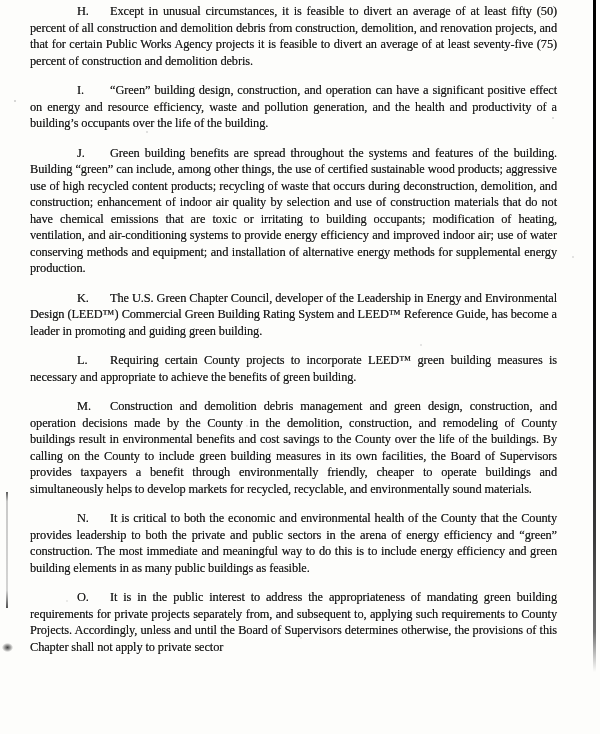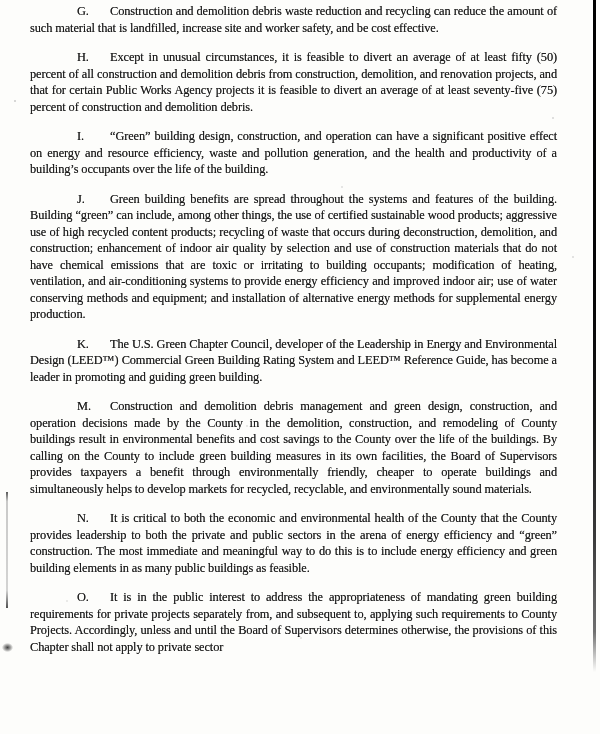--- a/index.html
+++ b/index.html
@@ -93,30 +93,30 @@
       66px 600px 0 rgba(140,140,140,0.22);
   }
 </style>
 </head>
 <body>
 
 <div class="page">
 
   <div class="content">
 
-    <p class="para"><span class="plabel">G.</span><span>Construction and demolition debris waste reduction and recycling can reduce the amount of such material that is landfilled, increase site and worker safety, and be cost effective.</span></p>
 
     <p class="para"><span class="plabel">H.</span><span>Except in unusual circumstances, it is feasible to divert an average of at least fifty (50) percent of all construction and demolition debris from construction, demolition, and renovation projects, and that for certain Public Works Agency projects it is feasible to divert an average of at least seventy-five (75) percent of construction and demolition debris.</span></p>
 
     <p class="para"><span class="plabel">I.</span><span>“Green” building design, construction, and operation can have a significant positive effect on energy and resource efficiency, waste and pollution generation, and the health and productivity of a building’s occupants over the life of the building.</span></p>
 
     <p class="para"><span class="plabel">J.</span><span>Green building benefits are spread throughout the systems and features of the building.  Building “green” can include, among other things, the use of certified sustainable wood products; aggressive use of high recycled content products; recycling of waste that occurs during deconstruction, demolition, and construction; enhancement of indoor air quality by selection and use of construction materials that do not have chemical emissions that are toxic or irritating to building occupants; modification of heating, ventilation, and air-conditioning systems to provide energy efficiency and improved indoor air; use of water conserving methods and equipment; and installation of alternative energy methods for supplemental energy production.</span></p>
 
     <p class="para"><span class="plabel">K.</span><span>The U.S. Green Chapter Council, developer of the Leadership in Energy and Environmental Design (LEED™) Commercial Green Building Rating System and LEED™ Reference Guide, has become a leader in promoting and guiding green building.</span></p>
 
+    <p class="para"><span class="plabel">L.</span><span>Requiring certain County projects to incorporate LEED™ green building measures is necessary and appropriate to achieve the benefits of green building.</span></p>
 
     <p class="para"><span class="plabel">M.</span><span>Construction and demolition debris management and green design, construction, and operation decisions made by the County in the demolition, construction, and remodeling of County buildings result in environmental benefits and cost savings to the County over the life of the buildings.  By calling on the County to include green building measures in its own facilities, the Board of Supervisors provides taxpayers a benefit through environmentally friendly, cheaper to operate buildings and simultaneously helps to develop markets for recycled, recyclable, and environmentally sound materials.</span></p>
 
     <p class="para"><span class="plabel">N.</span><span>It is critical to both the economic and environmental health of the County that the County provides leadership to both the private and public sectors in the arena of energy efficiency and “green” construction.  The most immediate and meaningful way to do this is to include energy efficiency and green building elements in as many public buildings as feasible.</span></p>
 
     <p class="para"><span class="plabel">O.</span><span>It is in the public interest to address the appropriateness of mandating green building requirements for private projects separately from, and subsequent to, applying such requirements to County Projects. Accordingly, unless and until the Board of Supervisors determines otherwise, the provisions of this Chapter shall not apply to private sector</span></p>
 
   </div>
 
   <div class="scan-line-right"></div>

